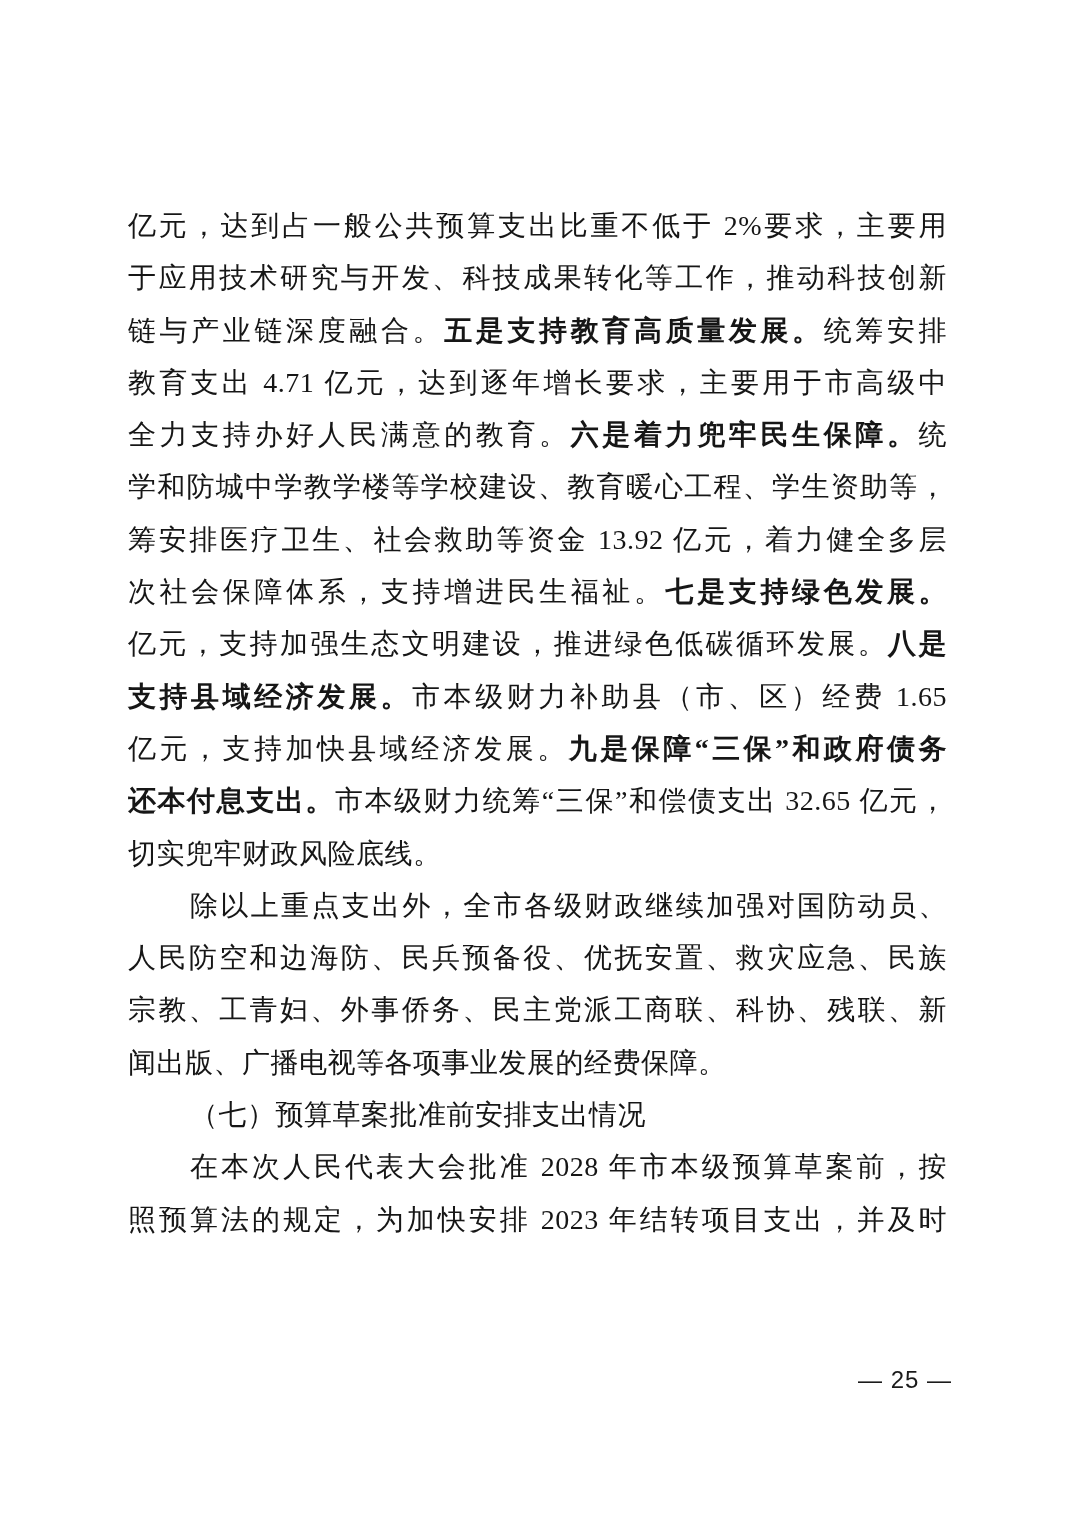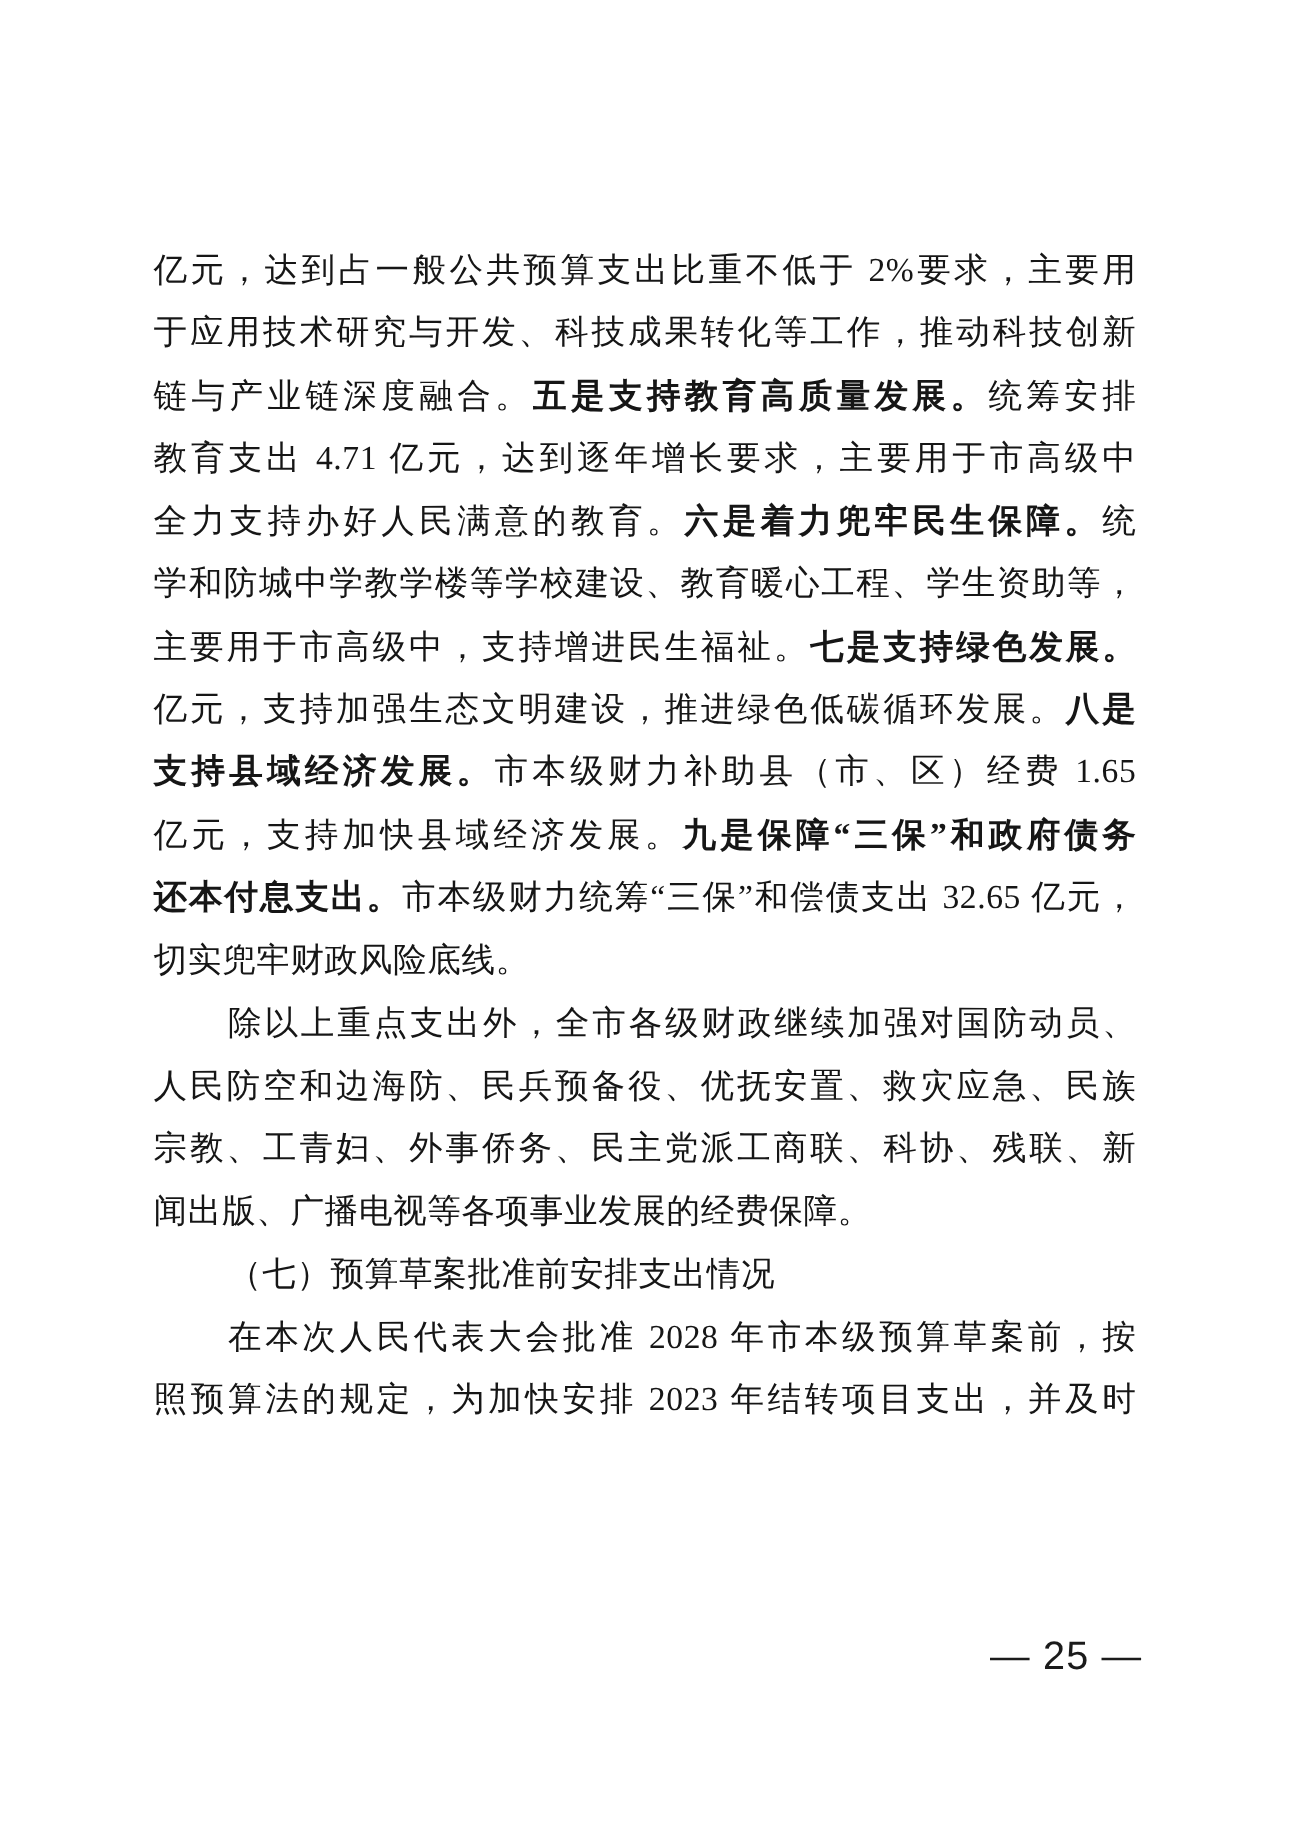--- a/index.html
+++ b/index.html
@@ -44,40 +44,41 @@
   .line.indent {
     text-indent: 62px;
   }
   .line .bold {
     font-weight: 700;
   }
   .page-footer {
     position: absolute;
     top: 1363px;
     right: 122px;
-    font-size: 33px;
+    font-size: 24px;
     line-height: 34px;
     letter-spacing: 1px;
     color: #1b1b1b;
     font-family: "Liberation Sans", "DejaVu Sans", sans-serif;
   }
 </style>
 </head>
 <body>
 
 <div class="page">
 
   <div class="text-block" id="text-block">
       <div class="line justify"><span class="regular">亿元，达到占一般公共预算支出比重不低于 2%要求，主要用</span></div>
       <div class="line justify"><span class="regular">于应用技术研究与开发、科技成果转化等工作，推动科技创新</span></div>
       <div class="line justify"><span class="regular">链与产业链深度融合。</span><span class="bold">五是支持教育高质量发展。</span><span class="regular">统筹安排</span></div>
       <div class="line justify"><span class="regular">教育支出 4.71 亿元，达到逐年增长要求，主要用于市高级中</span></div>
       <div class="line justify"><span class="regular">全力支持办好人民满意的教育。</span><span class="bold">六是着力兜牢民生保障。</span><span class="regular">统</span></div>
       <div class="line justify"><span class="regular">学和防城中学教学楼等学校建设、教育暖心工程、学生资助等，</span></div>
-      <div class="line justify"><span class="regular">主要用于市高级中，支持增进民生福祉。</span><span class="bold">七是支持绿色发展。</span></div>
+      <div class="line justify"><span class="regular">筹安排医疗卫生、社会救助等资金 13.92 亿元，着力健全多层</span></div>
+      <div class="line justify"><span class="regular">次社会保障体系，支持增进民生福祉。</span><span class="bold">七是支持绿色发展。</span></div>
       <div class="line justify"><span class="regular">亿元，支持加强生态文明建设，推进绿色低碳循环发展。</span><span class="bold">八是</span></div>
       <div class="line justify"><span class="bold">支持县域经济发展。</span><span class="regular">市本级财力补助县（市、区）经费 1.65</span></div>
       <div class="line justify"><span class="regular">亿元，支持加快县域经济发展。</span><span class="bold">九是保障“三保”和政府债务</span></div>
       <div class="line justify"><span class="bold">还本付息支出。</span><span class="regular">市本级财力统筹“三保”和偿债支出 32.65 亿元，</span></div>
       <div class="line"><span class="regular">切实兜牢财政风险底线。</span></div>
       <div class="line justify indent"><span class="regular">除以上重点支出外，全市各级财政继续加强对国防动员、</span></div>
       <div class="line justify"><span class="regular">人民防空和边海防、民兵预备役、优抚安置、救灾应急、民族</span></div>
       <div class="line justify"><span class="regular">宗教、工青妇、外事侨务、民主党派工商联、科协、残联、新</span></div>
       <div class="line"><span class="regular">闻出版、广播电视等各项事业发展的经费保障。</span></div>
       <div class="line indent"><span class="regular">（七）预算草案批准前安排支出情况</span></div>

